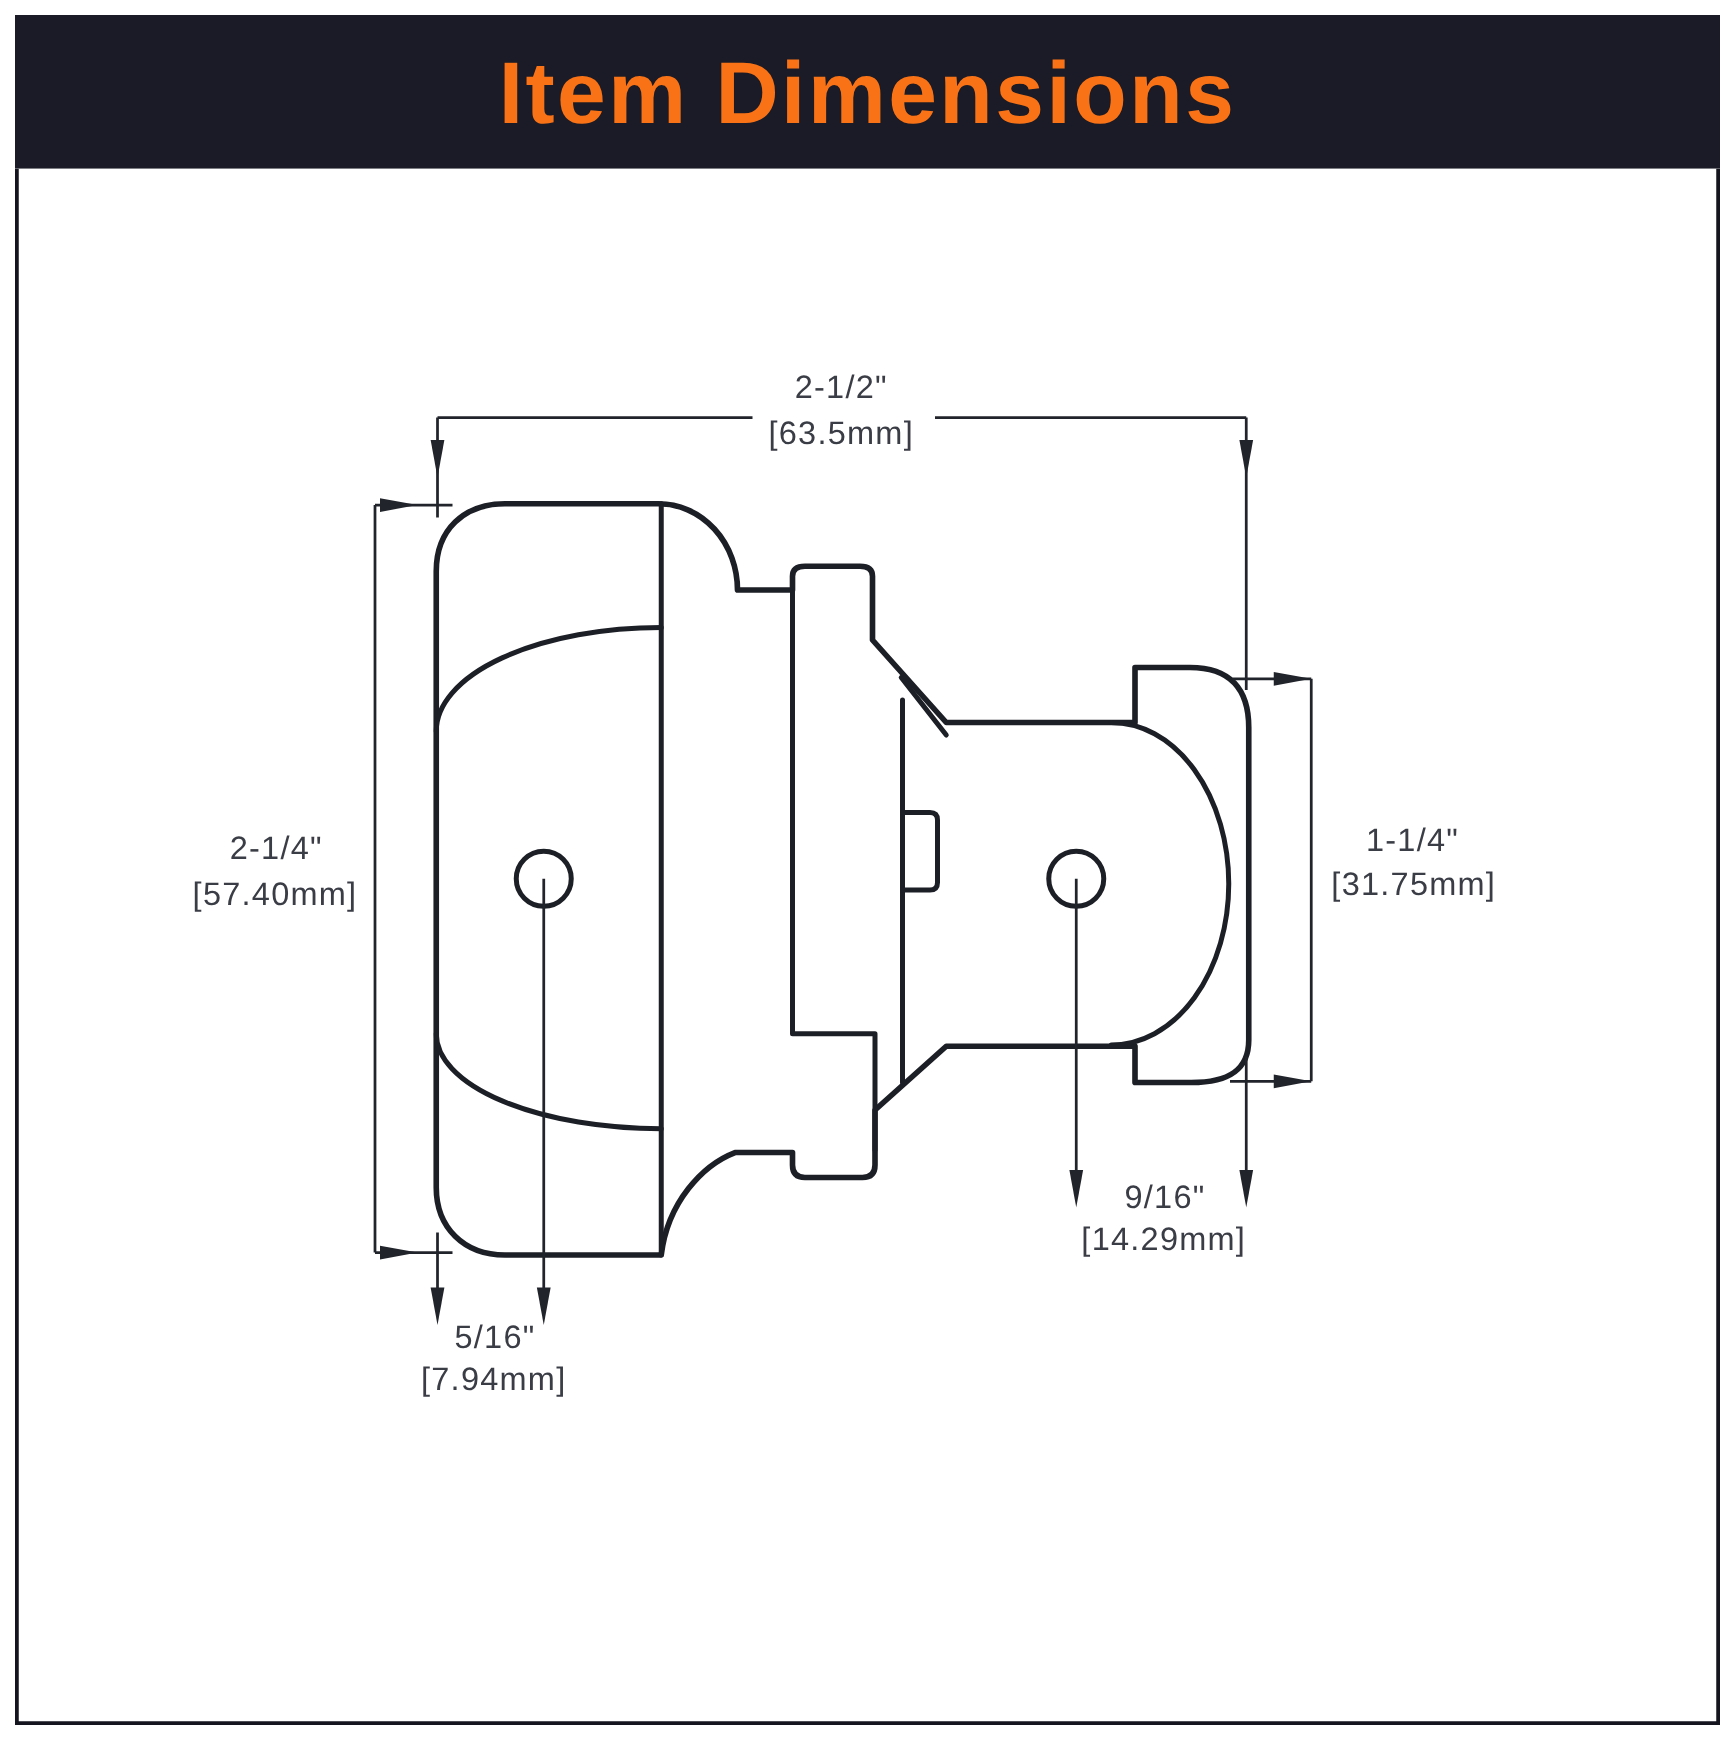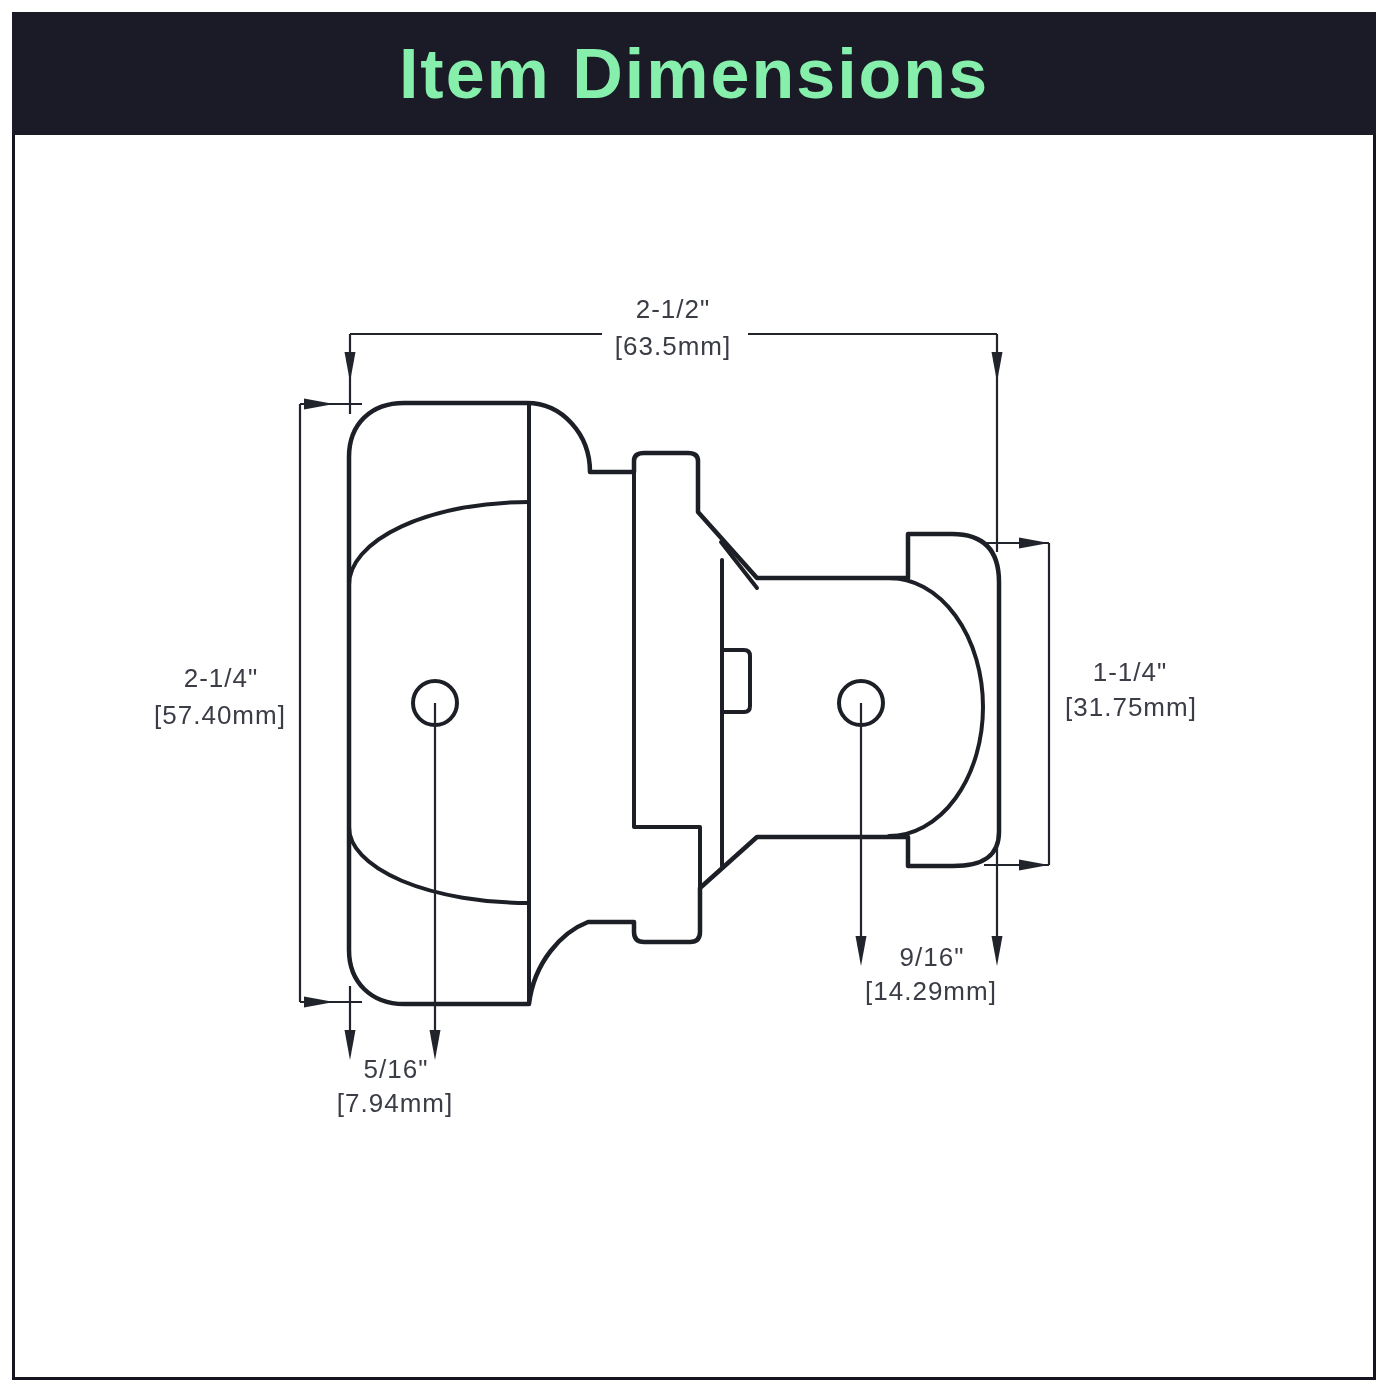--- a/index.html
+++ b/index.html
@@ -7,21 +7,21 @@
     width:1388px;height:1396px;position:relative;
     font-family:"Liberation Sans", sans-serif;
     overflow:hidden;
   }
   .header-bar{
     position:absolute;left:12px;top:12px;width:1364px;height:123px;
     background:#1a1b26;
     display:flex;align-items:center;justify-content:center;
   }
   .header-bar h1{
-    margin:0;color:#86efac;font-size:70px;font-weight:700;letter-spacing:2px;
+    margin:0;color:#f97316;font-size:70px;font-weight:700;letter-spacing:2px;
     font-family:"Liberation Sans", sans-serif;
   }
   .content-frame{
     position:absolute;left:12px;top:135px;width:1358px;height:1242px;
     background:#ffffff;
     border-left:3px solid #14151f;
     border-right:3px solid #14151f;
     border-bottom:3px solid #14151f;
   }
   svg.drawing{

